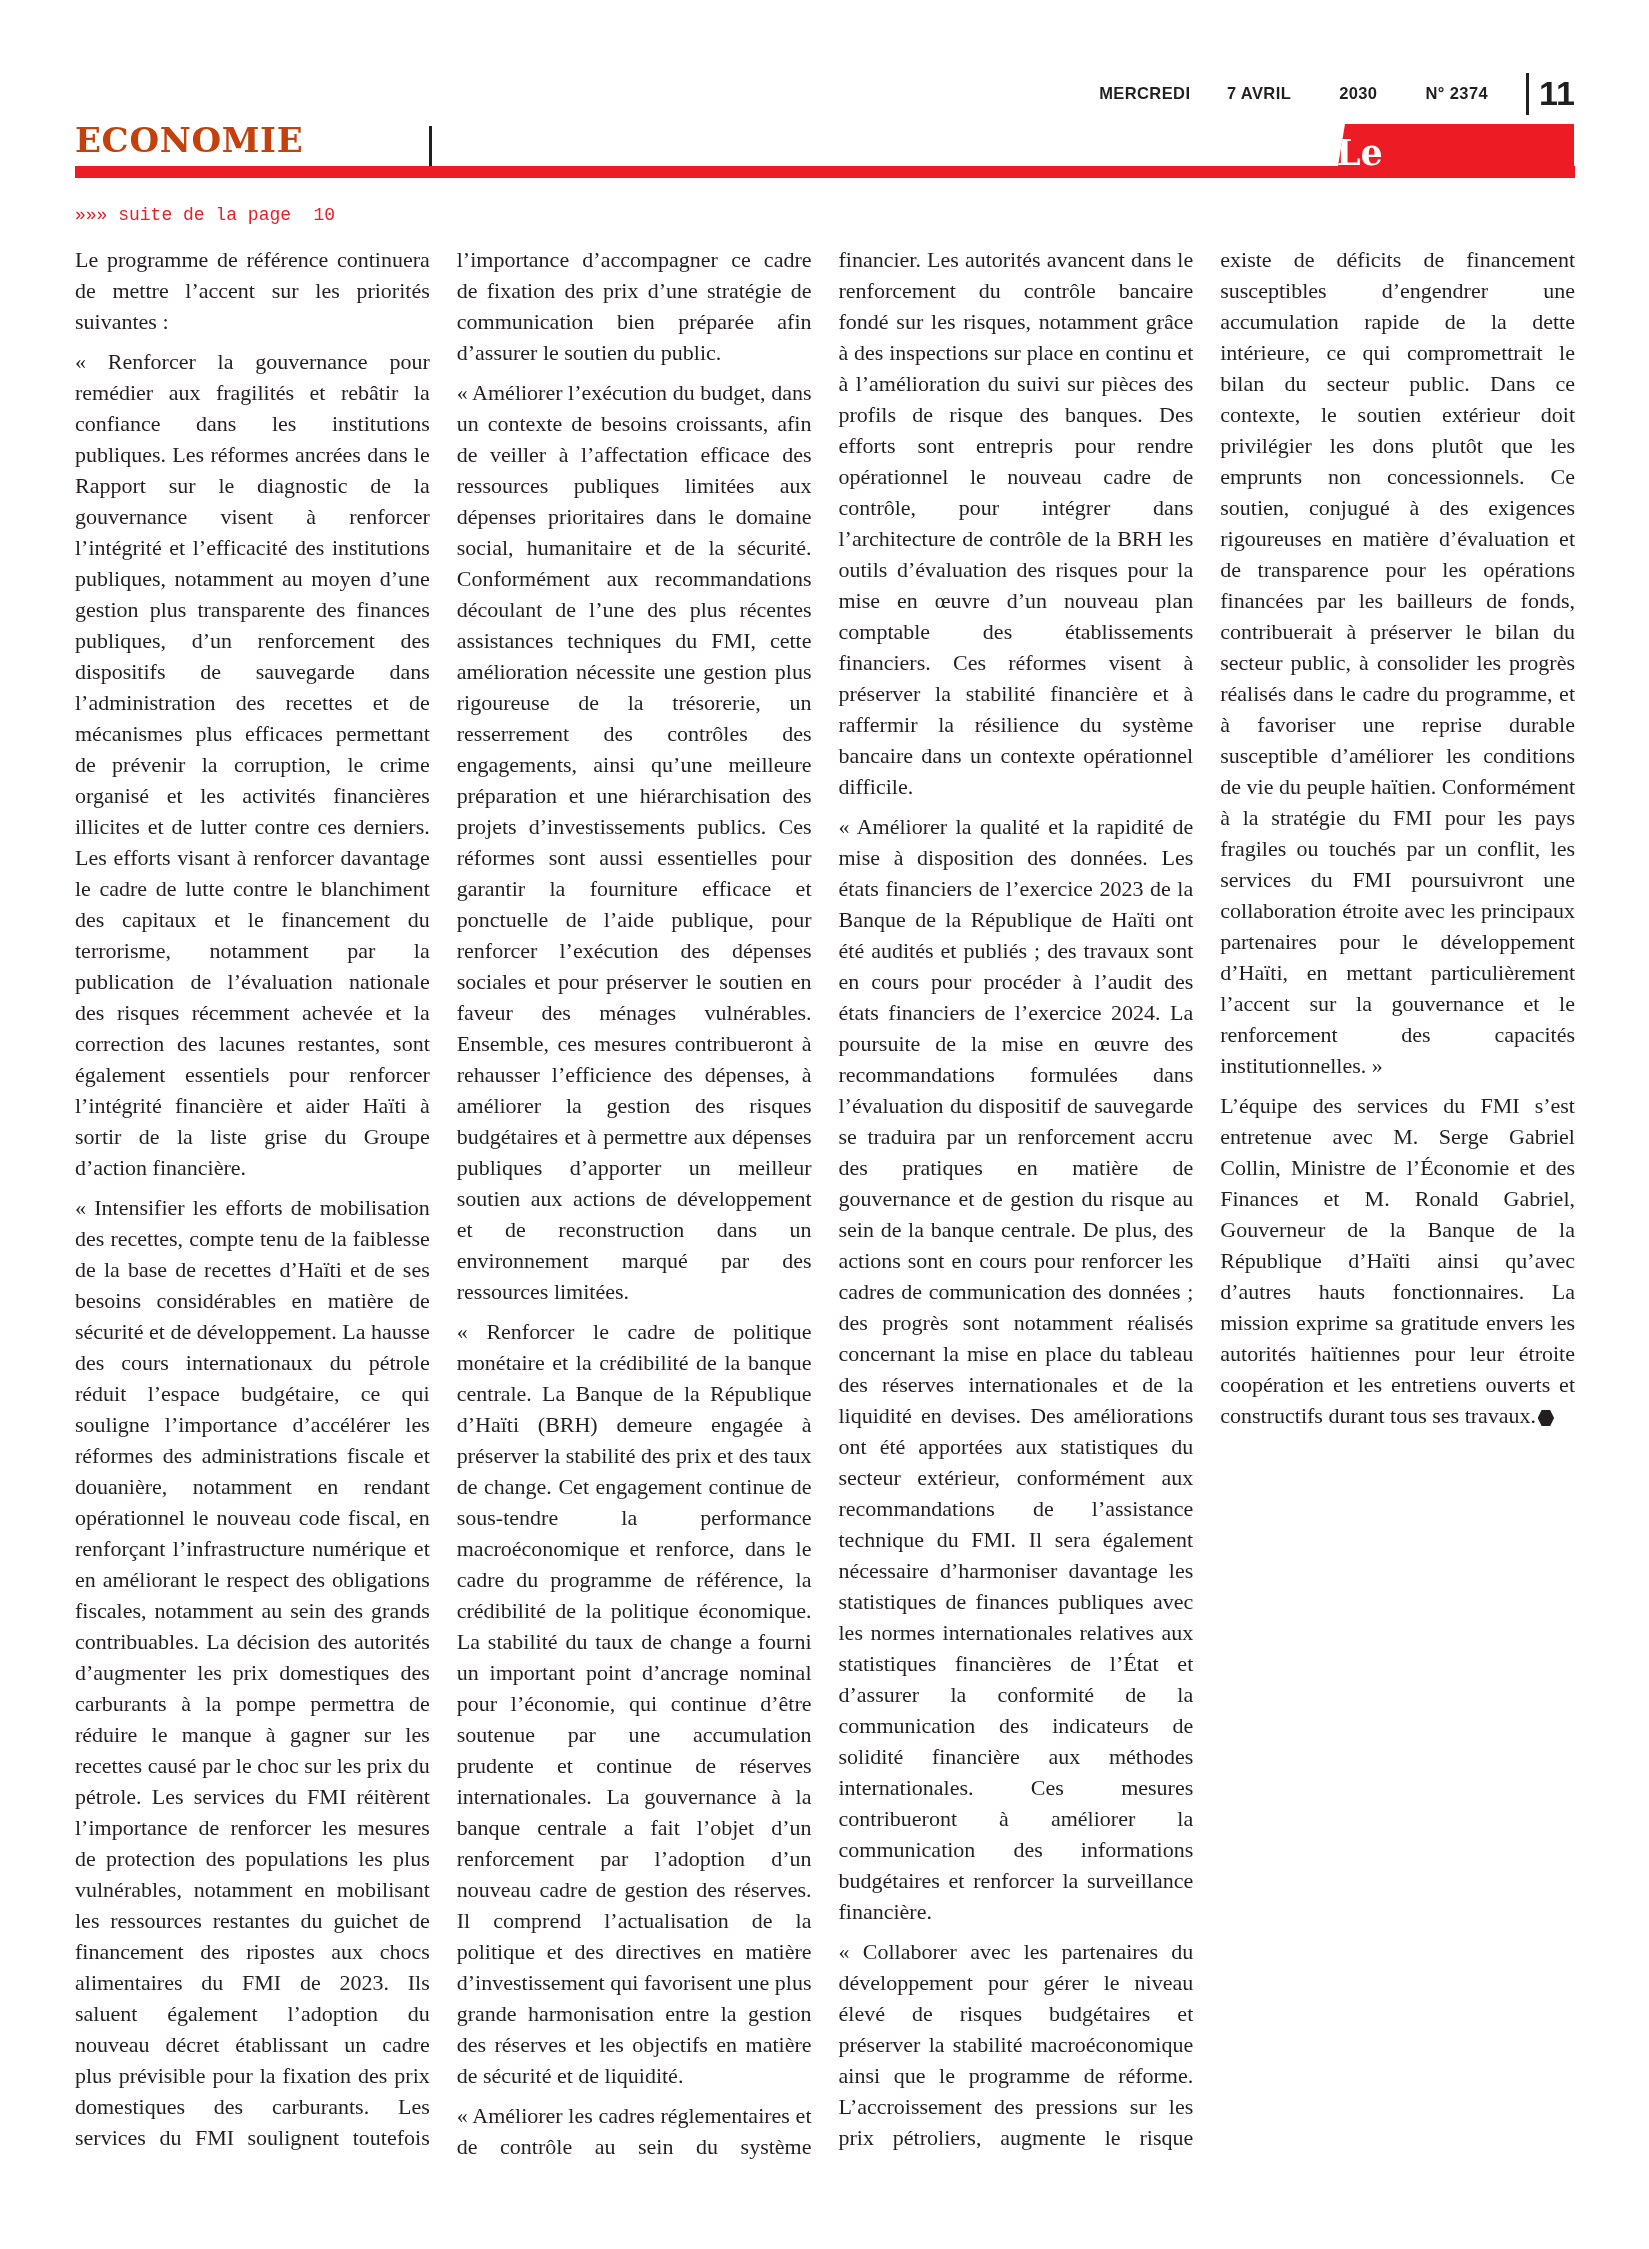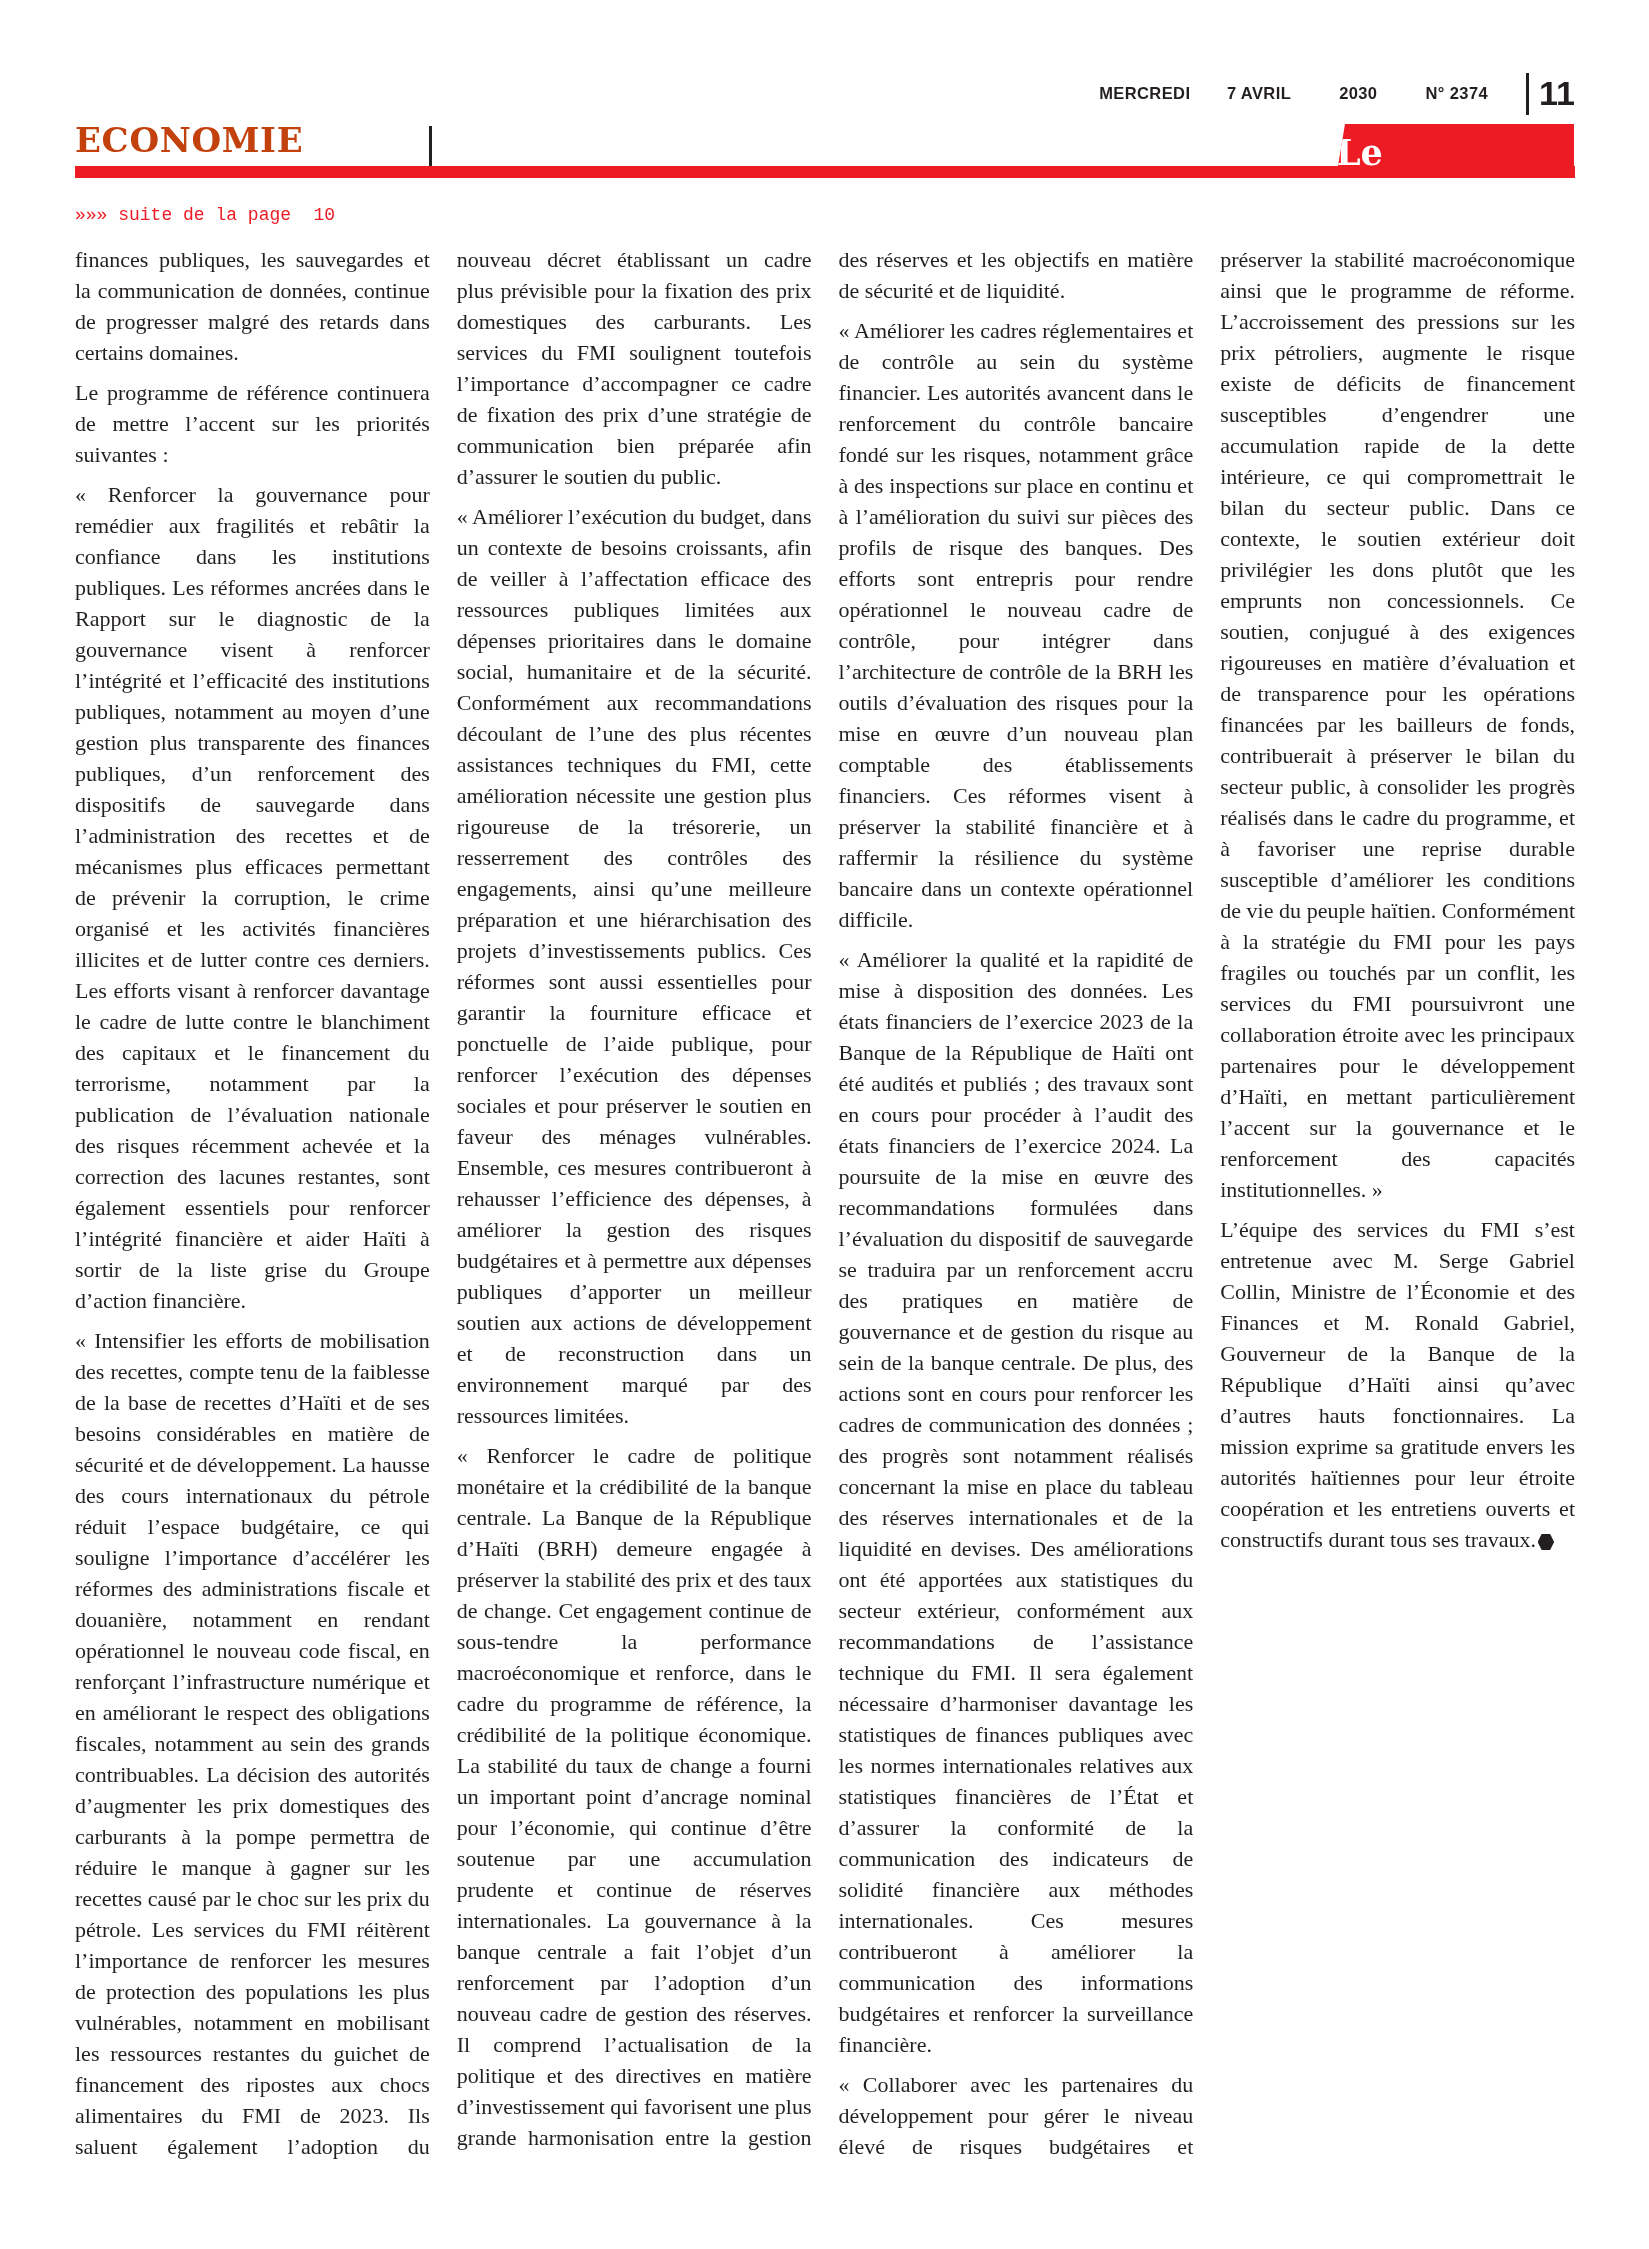--- a/index.html
+++ b/index.html
@@ -40,21 +40,20 @@
 <div class="redbar"></div>
 <div class="brand">
   <span class="brand-text">Le National</span>
 </div>
 
 <div class="continued">
   <span>»»» suite de la page</span><span class="pg">10</span>
 </div>
 
 <div class="columns">
-  <p>finances publiques, les sauvegardes et la communication de données, continue de progresser malgré des retards dans certains domaines.</p>
   <p>Le programme de référence continuera de mettre l’accent sur les priorités suivantes :</p>
   <p>« Renforcer la gouvernance pour remédier aux fragilités et rebâtir la confiance dans les institutions publiques. Les réformes ancrées dans le Rapport sur le diagnostic de la gouvernance visent à renforcer l’intégrité et l’efficacité des institutions publiques, notamment au moyen d’une gestion plus transparente des finances publiques, d’un renforcement des dispositifs de sauvegarde dans l’administration des recettes et de mécanismes plus efficaces permettant de prévenir la corruption, le crime organisé et les activités financières illicites et de lutter contre ces derniers. Les efforts visant à renforcer davantage le cadre de lutte contre le blanchiment des capitaux et le financement du terrorisme, notamment par la publication de l’évaluation nationale des risques récemment achevée et la correction des lacunes restantes, sont également essentiels pour renforcer l’intégrité financière et aider Haïti à sortir de la liste grise du Groupe d’action financière.</p>
   <p>« Intensifier les efforts de mobilisation des recettes, compte tenu de la faiblesse de la base de recettes d’Haïti et de ses besoins considérables en matière de sécurité et de développement. La hausse des cours internationaux du pétrole réduit l’espace budgétaire, ce qui souligne l’importance d’accélérer les réformes des administrations fiscale et douanière, notamment en rendant opérationnel le nouveau code fiscal, en renforçant l’infrastructure numérique et en améliorant le respect des obligations fiscales, notamment au sein des grands contribuables. La décision des autorités d’augmenter les prix domestiques des carburants à la pompe permettra de réduire le manque à gagner sur les recettes causé par le choc sur les prix du pétrole. Les services du FMI réitèrent l’importance de renforcer les mesures de protection des populations les plus vulnérables, notamment en mobilisant les ressources restantes du guichet de financement des ripostes aux chocs alimentaires du FMI de 2023. Ils saluent également l’adoption du nouveau décret établissant un cadre plus prévisible pour la fixation des prix domestiques des carburants. Les services du FMI soulignent toutefois l’importance d’accompagner ce cadre de fixation des prix d’une stratégie de communication bien préparée afin d’assurer le soutien du public.</p>
   <p>« Améliorer l’exécution du budget, dans un contexte de besoins croissants, afin de veiller à l’affectation efficace des ressources publiques limitées aux dépenses prioritaires dans le domaine social, humanitaire et de la sécurité. Conformément aux recommandations découlant de l’une des plus récentes assistances techniques du FMI, cette amélioration nécessite une gestion plus rigoureuse de la trésorerie, un resserrement des contrôles des engagements, ainsi qu’une meilleure préparation et une hiérarchisation des projets d’investissements publics. Ces réformes sont aussi essentielles pour garantir la fourniture efficace et ponctuelle de l’aide publique, pour renforcer l’exécution des dépenses sociales et pour préserver le soutien en faveur des ménages vulnérables. Ensemble, ces mesures contribueront à rehausser l’efficience des dépenses, à améliorer la gestion des risques budgétaires et à permettre aux dépenses publiques d’apporter un meilleur soutien aux actions de développement et de reconstruction dans un environnement marqué par des ressources limitées.</p>
   <p>« Renforcer le cadre de politique monétaire et la crédibilité de la banque centrale. La Banque de la République d’Haïti (BRH) demeure engagée à préserver la stabilité des prix et des taux de change. Cet engagement continue de sous-tendre la performance macroéconomique et renforce, dans le cadre du programme de référence, la crédibilité de la politique économique. La stabilité du taux de change a fourni un important point d’ancrage nominal pour l’économie, qui continue d’être soutenue par une accumulation prudente et continue de réserves internationales. La gouvernance à la banque centrale a fait l’objet d’un renforcement par l’adoption d’un nouveau cadre de gestion des réserves. Il comprend l’actualisation de la politique et des directives en matière d’investissement qui favorisent une plus grande harmonisation entre la gestion des réserves et les objectifs en matière de sécurité et de liquidité.</p>
   <p>« Améliorer les cadres réglementaires et de contrôle au sein du système financier. Les autorités avancent dans le renforcement du contrôle bancaire fondé sur les risques, notamment grâce à des inspections sur place en continu et à l’amélioration du suivi sur pièces des profils de risque des banques. Des efforts sont entrepris pour rendre opérationnel le nouveau cadre de contrôle, pour intégrer dans l’architecture de contrôle de la BRH les outils d’évaluation des risques pour la mise en œuvre d’un nouveau plan comptable des établissements financiers. Ces réformes visent à préserver la stabilité financière et à raffermir la résilience du système bancaire dans un contexte opérationnel difficile.</p>
   <p>« Améliorer la qualité et la rapidité de mise à disposition des données. Les états financiers de l’exercice 2023 de la Banque de la République de Haïti ont été audités et publiés ; des travaux sont en cours pour procéder à l’audit des états financiers de l’exercice 2024. La poursuite de la mise en œuvre des recommandations formulées dans l’évaluation du dispositif de sauvegarde se traduira par un renforcement accru des pratiques en matière de gouvernance et de gestion du risque au sein de la banque centrale. De plus, des actions sont en cours pour renforcer les cadres de communication des données ; des progrès sont notamment réalisés concernant la mise en place du tableau des réserves internationales et de la liquidité en devises. Des améliorations ont été apportées aux statistiques du secteur extérieur, conformément aux recommandations de l’assistance technique du FMI. Il sera également nécessaire d’harmoniser davantage les statistiques de finances publiques avec les normes internationales relatives aux statistiques financières de l’État et d’assurer la conformité de la communication des indicateurs de solidité financière aux méthodes internationales. Ces mesures contribueront à améliorer la communication des informations budgétaires et renforcer la surveillance financière.</p>
   <p>« Collaborer avec les partenaires du développement pour gérer le niveau élevé de risques budgétaires et préserver la stabilité macroéconomique ainsi que le programme de réforme. L’accroissement des pressions sur les prix pétroliers, augmente le risque existe de déficits de financement susceptibles d’engendrer une accumulation rapide de la dette intérieure, ce qui compromettrait le bilan du secteur public. Dans ce contexte, le soutien extérieur doit privilégier les dons plutôt que les emprunts non concessionnels. Ce soutien, conjugué à des exigences rigoureuses en matière d’évaluation et de transparence pour les opérations financées par les bailleurs de fonds, contribuerait à préserver le bilan du secteur public, à consolider les progrès réalisés dans le cadre du programme, et à favoriser une reprise durable susceptible d’améliorer les conditions de vie du peuple haïtien. Conformément à la stratégie du FMI pour les pays fragiles ou touchés par un conflit, les services du FMI poursuivront une collaboration étroite avec les principaux partenaires pour le développement d’Haïti, en mettant particulièrement l’accent sur la gouvernance et le renforcement des capacités institutionnelles. »</p>
   <p><span>L’équipe des services du FMI s’est entretenue avec M. Serge Gabriel Collin, Ministre de l’Économie et des Finances et M. Ronald Gabriel, Gouverneur de la Banque de la République d’Haïti ainsi qu’avec d’autres hauts fonctionnaires. La mission exprime sa gratitude envers les autorités haïtiennes pour leur étroite coopération et les entretiens ouverts et constructifs durant tous ses travaux.</span><span class="endmark"></span></p>
 </div>

